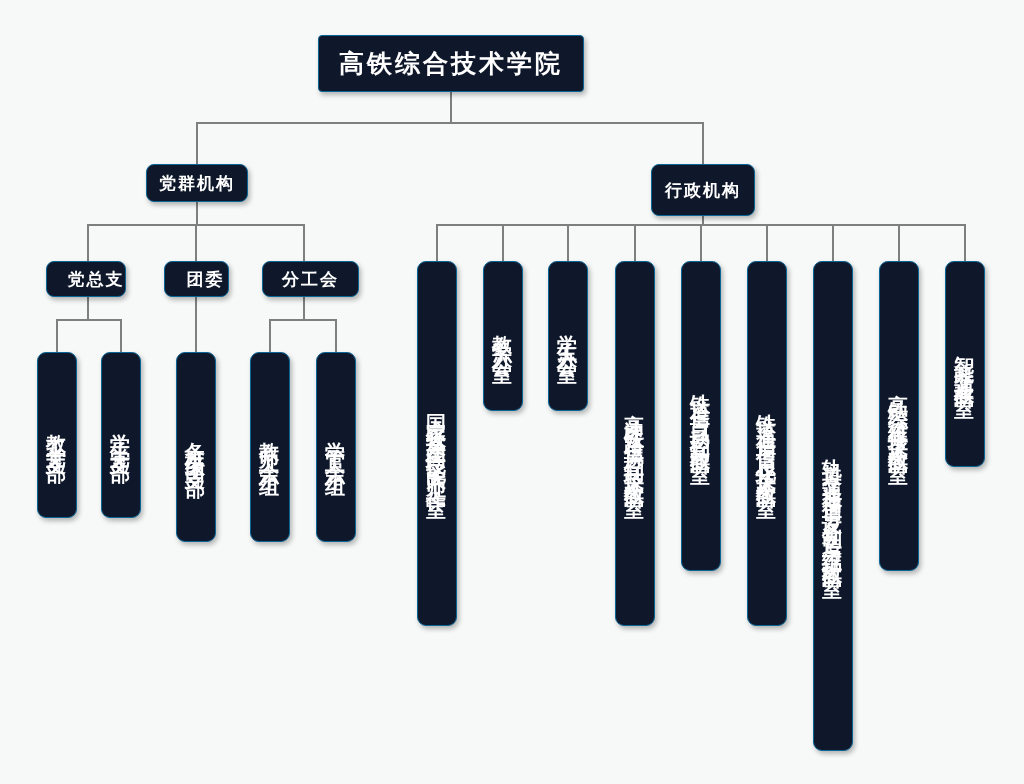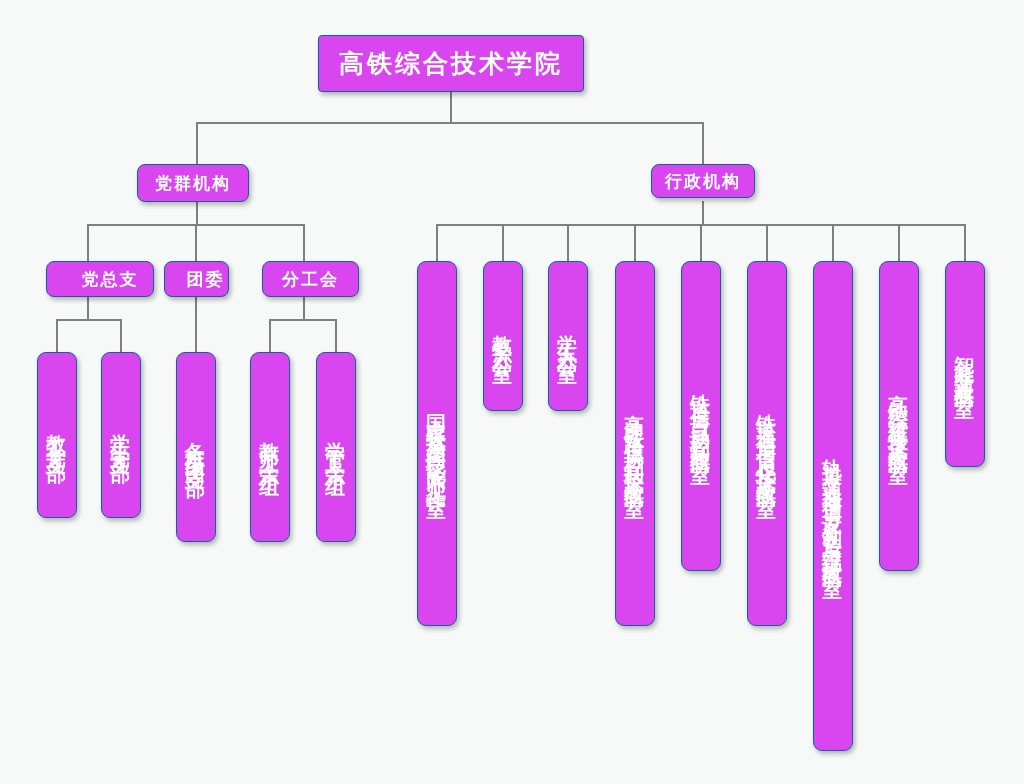--- a/index.html
+++ b/index.html
@@ -14,21 +14,21 @@
     overflow: hidden;
   }
 
   .connectors {
     position: absolute;
     left: 0; top: 0;
   }
 
   .node {
     position: absolute;
-    background: #d946ef;
+    background: #0f172a;
     color: #ffffff;
     display: flex;
     align-items: center;
     justify-content: center;
     box-shadow: 2px 3px 5px rgba(0,0,0,0.28);
     border: 1px solid #0b6698;
   }
 
   .root {
     border-radius: 4px;
@@ -93,24 +93,24 @@
       M701 225 V261
       M767 225 V261
       M833 225 V261
       M899 225 V261
       M965 225 V261
     "></path>
   </svg>
 
   <div class="node root" style="left:318px; top:35px; width:266px; height:57px;">高铁综合技术学院</div>
 
-  <div class="node hnode" style="left:137px; top:164px; width:112px; height:38px;">党群机构</div>
-  <div class="node hnode" style="left:651px; top:164px; width:104px; height:34px;">行政机构</div>
+  <div class="node hnode" style="left:146px; top:164px; width:102px; height:38px;">党群机构</div>
+  <div class="node hnode" style="left:651px; top:164px; width:104px; height:52px;">行政机构</div>
 
-  <div class="node hnode" style="left:46px; top:261px; width:108px; height:36px;padding-left:20px;">党总支</div>
+  <div class="node hnode" style="left:46px; top:261px; width:80px; height:36px;padding-left:20px;">党总支</div>
   <div class="node hnode" style="left:164px; top:261px; width:65px; height:36px;padding-left:18px;">团委</div>
   <div class="node hnode" style="left:262px; top:261px; width:97px; height:36px;">分工会</div>
 
   <div class="node vnode" style="left:37px; top:352px; height:166px;">教工党支部</div>
   <div class="node vnode" style="left:101px; top:352px; height:166px;">学生党支部</div>
   <div class="node vnode" style="left:176px; top:352px; height:190px;">各班级团支部</div>
   <div class="node vnode" style="left:250px; top:352px; height:190px;">教师工会小组</div>
   <div class="node vnode" style="left:316px; top:352px; height:190px;">学管工会小组</div>
 
   <div class="node vnode" style="left:417px; top:261px; height:365px;">国家级莫建国技能大师工作室</div>

